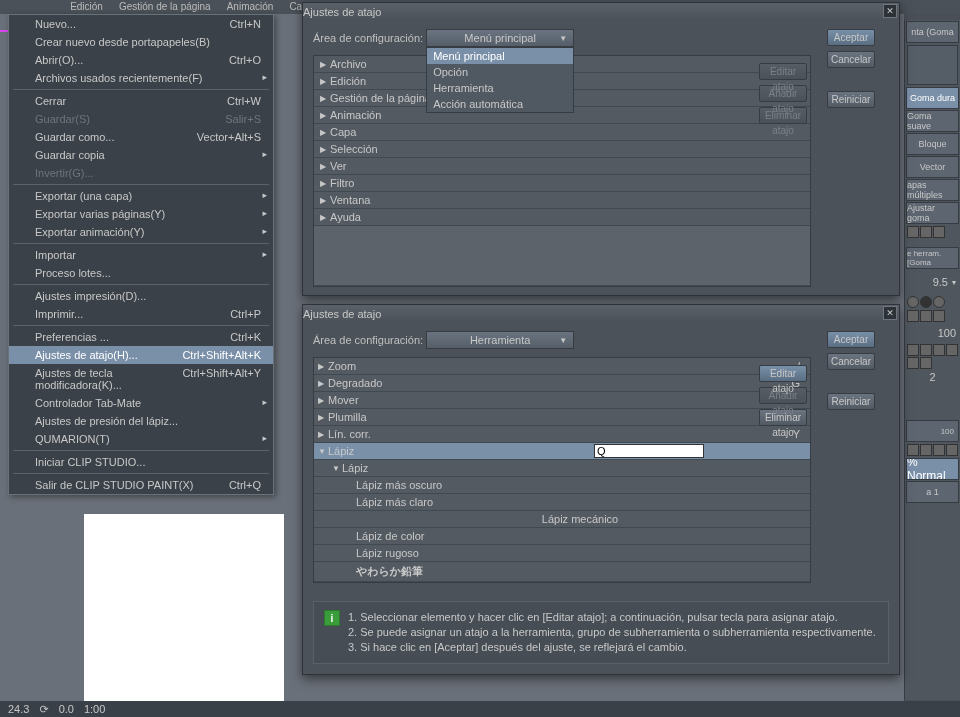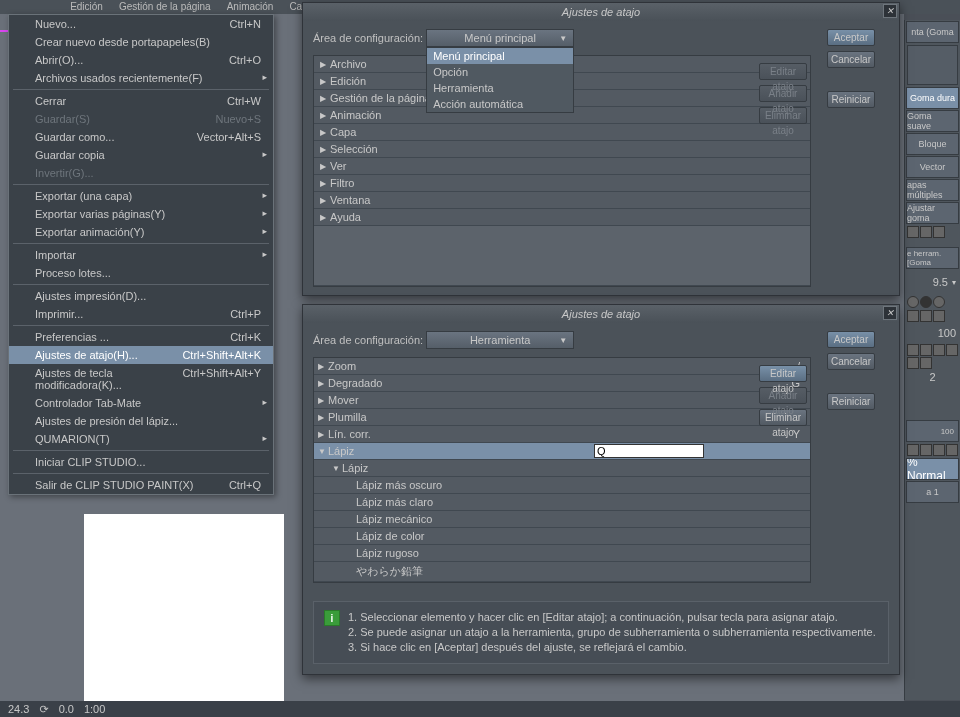--- a/index.html
+++ b/index.html
@@ -14,21 +14,21 @@
 .filemenu { position: absolute; top: 14px; left: 8px; width: 266px; background: #3a4148; border: 1px solid #6a7279; box-shadow: 2px 2px 6px rgba(0,0,0,0.4); z-index: 200; }
 .filemenu .row { display: flex; justify-content: space-between; padding: 3px 12px 3px 26px; position: relative; font-size: 11px; }
 .filemenu .row.hl { background: #7a90a8; color: #fff; }
 .filemenu .row.hl span { color: #fff; }
 .filemenu .row.dis span { color: #6e757c; }
 .filemenu .sep { height: 1px; background: #5b626a; margin: 2px 4px; }
 .filemenu .sub::after { content: "▸"; position: absolute; right: 6px; font-size: 9px; }
 
 
 .dialog { position: absolute; background: #4b5259; border: 1px solid #2f3339; box-shadow: 0 4px 10px rgba(0,0,0,0.5); z-index: 150; }
-.dialog .titlebar { background: linear-gradient(#5a6168,#4a5158); height: 18px; display: flex; align-items: center; justify-content: center; position: relative; font-size: 11px; font-style: italic; }
+.dialog .titlebar { background: linear-gradient(#5a6168,#4a5158); height: 18px; display: flex; align-items: center; justify-content: flex-start; position: relative; font-size: 11px; }
 .dialog .titlebar .close { position: absolute; right: 2px; top: 1px; width: 14px; height: 14px; background: #2d3238; border: 1px solid #6e757c; display: flex; align-items: center; justify-content: center; font-size: 9px; }
 .dialog .body { display: flex; }
 .dialog .main { flex: 1; padding: 8px 10px; }
 .dialog .side { width: 78px; padding: 8px 6px; }
 
 .lbl { font-size: 11px; color: #c0c0c0; }
 .combo { background: linear-gradient(#6a7480,#555e68); border: 1px solid #363c42; height: 18px; width: 148px; display: inline-flex; align-items: center; justify-content: center; position: relative; font-size: 11px; }
 .combo::after { content: "▼"; position: absolute; right: 6px; font-size: 8px; }
 .dropdown { position: absolute; background: #505961; border: 1px solid #363c42; z-index: 300; width: 148px; }
 .dropdown .opt { padding: 2px 6px; font-size: 11px; }
@@ -94,21 +94,21 @@
     <div class="row sub">
       <span>Archivos usados recientemente(F)</span>
     </div>
     <div class="sep"></div>
     <div class="row">
       <span>Cerrar</span>
       <span>Ctrl+W</span>
     </div>
     <div class="row dis">
       <span>Guardar(S)</span>
-      <span>Nuevo+S</span>
+      <span>Salir+S</span>
     </div>
     <div class="row">
       <span>Guardar como...</span>
       <span>Vector+Alt+S</span>
     </div>
     <div class="row sub">
       <span>Guardar copia</span>
     </div>
     <div class="row dis">
       <span>Invertir(G)...</span>
@@ -291,33 +291,33 @@
             <span>Lápiz</span>
           </div>
           <div class="node" style="padding-left: 32px;">
             <span class="arr"></span>
             <span>Lápiz más oscuro</span>
           </div>
           <div class="node" style="padding-left: 32px;">
             <span class="arr"></span>
             <span>Lápiz más claro</span>
           </div>
+          <div class="node" style="padding-left: 32px; justify-content: center;">
+            <span class="arr"></span>
+            <span>Lápiz mecánico</span>
+          </div>
           <div class="node" style="padding-left: 32px;">
             <span class="arr"></span>
-            <span>Lápiz mecánico</span>
-          </div>
-          <div class="node" style="padding-left: 32px;">
-            <span class="arr"></span>
             <span>Lápiz de color</span>
           </div>
           <div class="node" style="padding-left: 32px; align-items: center;">
             <span class="arr"></span>
             <span>Lápiz rugoso</span>
           </div>
-          <div class="node" style="padding-left: 32px;">
+          <div class="node" style="padding-left: 32px; font-weight: bold;">
             <span class="arr"></span>
             <span>やわらか鉛筆</span>
           </div>
         </div>
     </div>
     <div class="side">
       <div class="btn prim">Aceptar</div>
       <div class="btn">Cancelar</div>
       <div style="height:18px"></div>
       <div class="btn">Reiniciar</div>

